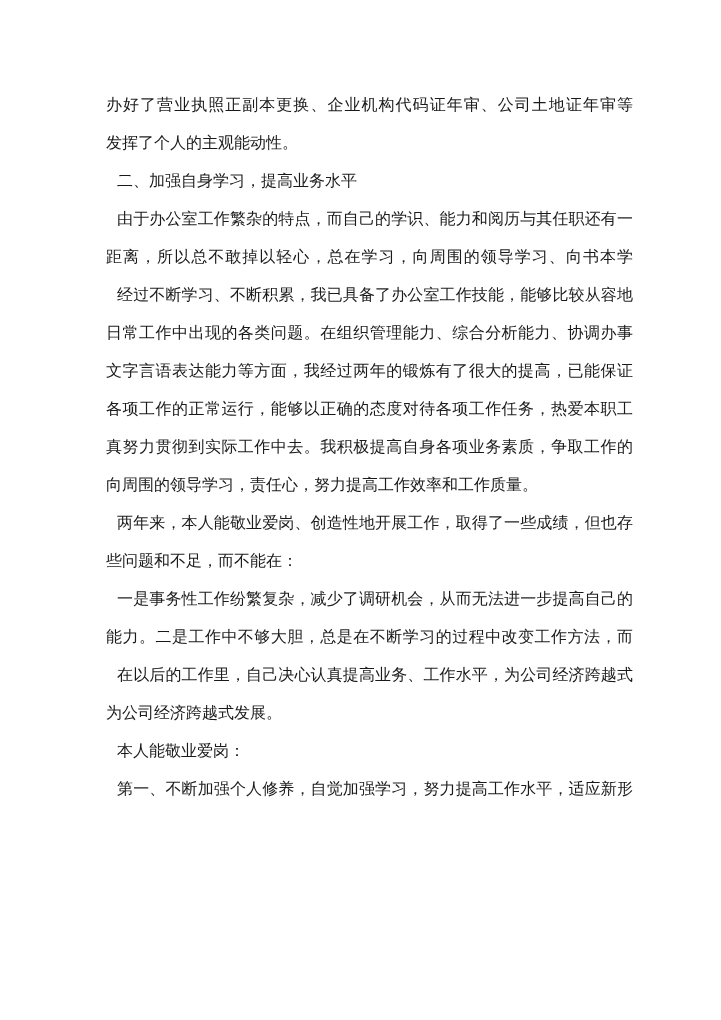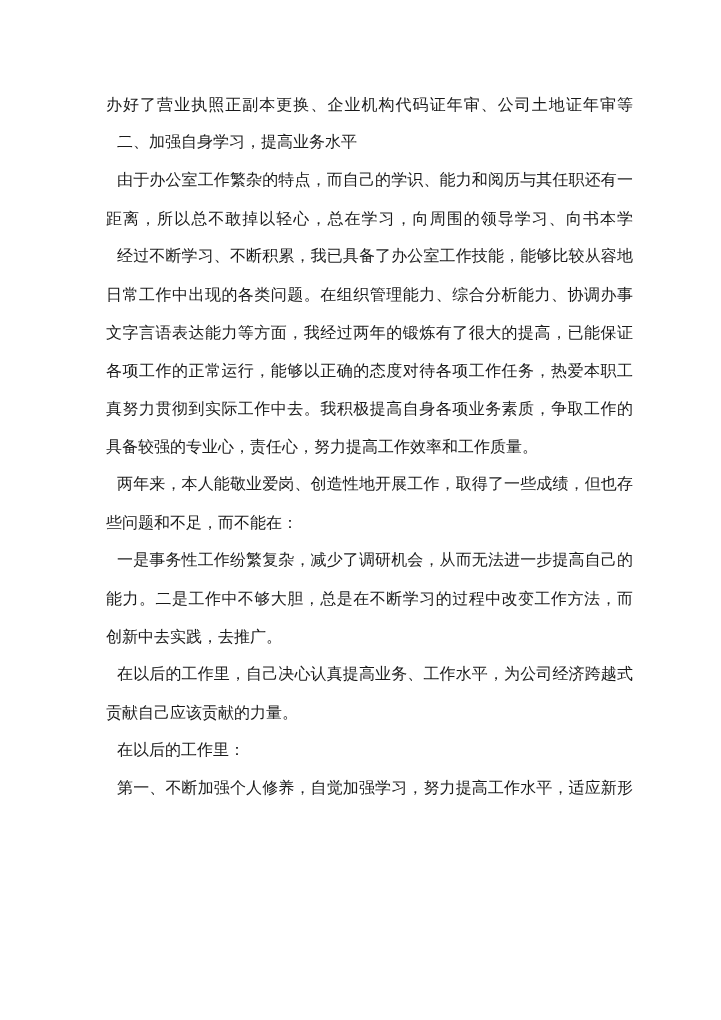--- a/index.html
+++ b/index.html
@@ -35,68 +35,67 @@
   }
   
   .j {
     white-space: normal;
     text-align: justify;
     text-align-last: justify;
   }
   
   .ind {
     padding-left: 11px;
-    font-family: Liberation Mono, monospace;
   }
 </style>
 </head>
 <body>
 
 <div class="page">
 
   <div class="para">
     <div class="line j">办好了营业执照正副本更换、企业机构代码证年审、公司土地证年审等等，充分</div>
+    <div class="line">发挥了个人的主观能动性。</div>
   </div>
 
   <div class="para">
     <div class="line ind">二、加强自身学习，提高业务水平</div>
   </div>
 
   <div class="para">
     <div class="line j ind">由于办公室工作繁杂的特点，而自己的学识、能力和阅历与其任职还有一定的</div>
     <div class="line j">距离，所以总不敢掉以轻心，总在学习，向周围的领导学习、向书本学习、，向</div>
   </div>
 
   <div class="para">
     <div class="line j ind">经过不断学习、不断积累，我已具备了办公室工作技能，能够比较从容地处理</div>
     <div class="line j">日常工作中出现的各类问题。在组织管理能力、综合分析能力、协调办事能力和</div>
     <div class="line j">文字言语表达能力等方面，我经过两年的锻炼有了很大的提高，已能保证本岗位</div>
     <div class="line j">各项工作的正常运行，能够以正确的态度对待各项工作任务，热爱本职工作，认</div>
     <div class="line j">真努力贯彻到实际工作中去。我积极提高自身各项业务素质，争取工作的主动性，</div>
-    <div class="line">具备较强的专业心，责任心，努力提高工作效率和工作质量。</div>
+    <div class="line">向周围的领导学习，责任心，努力提高工作效率和工作质量。</div>
   </div>
 
 
   <div class="para">
     <div class="line j ind">两年来，本人能敬业爱岗、创造性地开展工作，取得了一些成绩，但也存在一</div>
     <div class="line">些问题和不足，而不能在：</div>
   </div>
 
   <div class="para">
     <div class="line j ind">一是事务性工作纷繁复杂，减少了调研机会，从而无法进一步提高自己的工作</div>
     <div class="line j">能力。二是工作中不够大胆，总是在不断学习的过程中改变工作方法，而不能在</div>
-    <div class="line">创新中去实践，去推广。</div>
   </div>
 
   <div class="para">
     <div class="line j ind">在以后的工作里，自己决心认真提高业务、工作水平，为公司经济跨越式发展，</div>
-    <div class="line">贡献自己应该贡献的力量。</div>
+    <div class="line">为公司经济跨越式发展。</div>
   </div>
 
   <div class="para">
-    <div class="line ind">在以后的工作里：</div>
+    <div class="line ind">本人能敬业爱岗：</div>
   </div>
 
   <div class="para">
     <div class="line j ind">第一、不断加强个人修养，自觉加强学习，努力提高工作水平，适应新形势下</div>
   </div>
 
 </div>
 
 </body></html>

